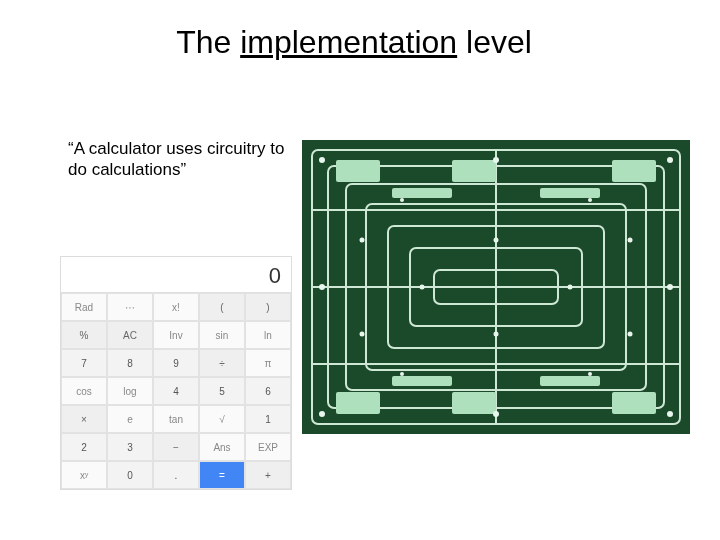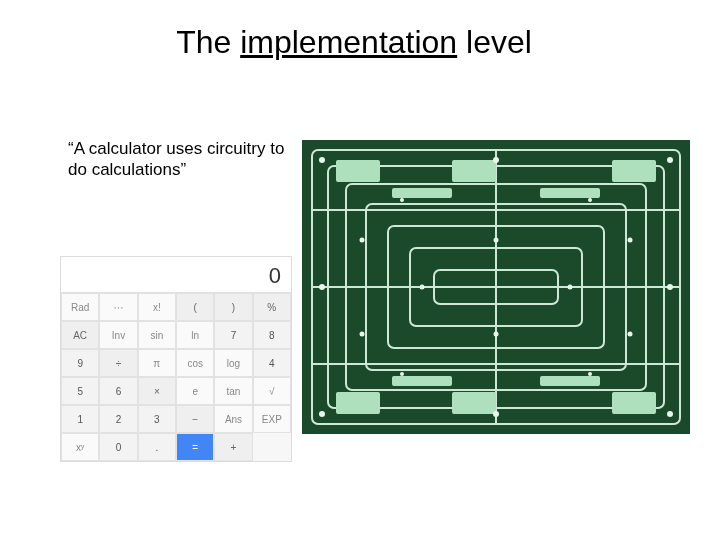--- a/index.html
+++ b/index.html
@@ -44,21 +44,21 @@
     height: 36px;
     background: #ffffff;
     border-bottom: 1px solid #e0e0e0;
     text-align: right;
     padding: 6px 10px 0 0;
     font-size: 22px;
     color: #333;
   }
   .calc .grid {
     display: grid;
-    grid-template-columns: repeat(6, 1fr);
+    grid-template-columns: repeat(5, 1fr);
     grid-auto-rows: 28px;
   }
   .calc .btn {
     border: 1px solid #e2e2e2;
     background: #f3f3f3;
     display: flex;
     align-items: center;
     justify-content: center;
     color: #555;
     font-size: 10px;

